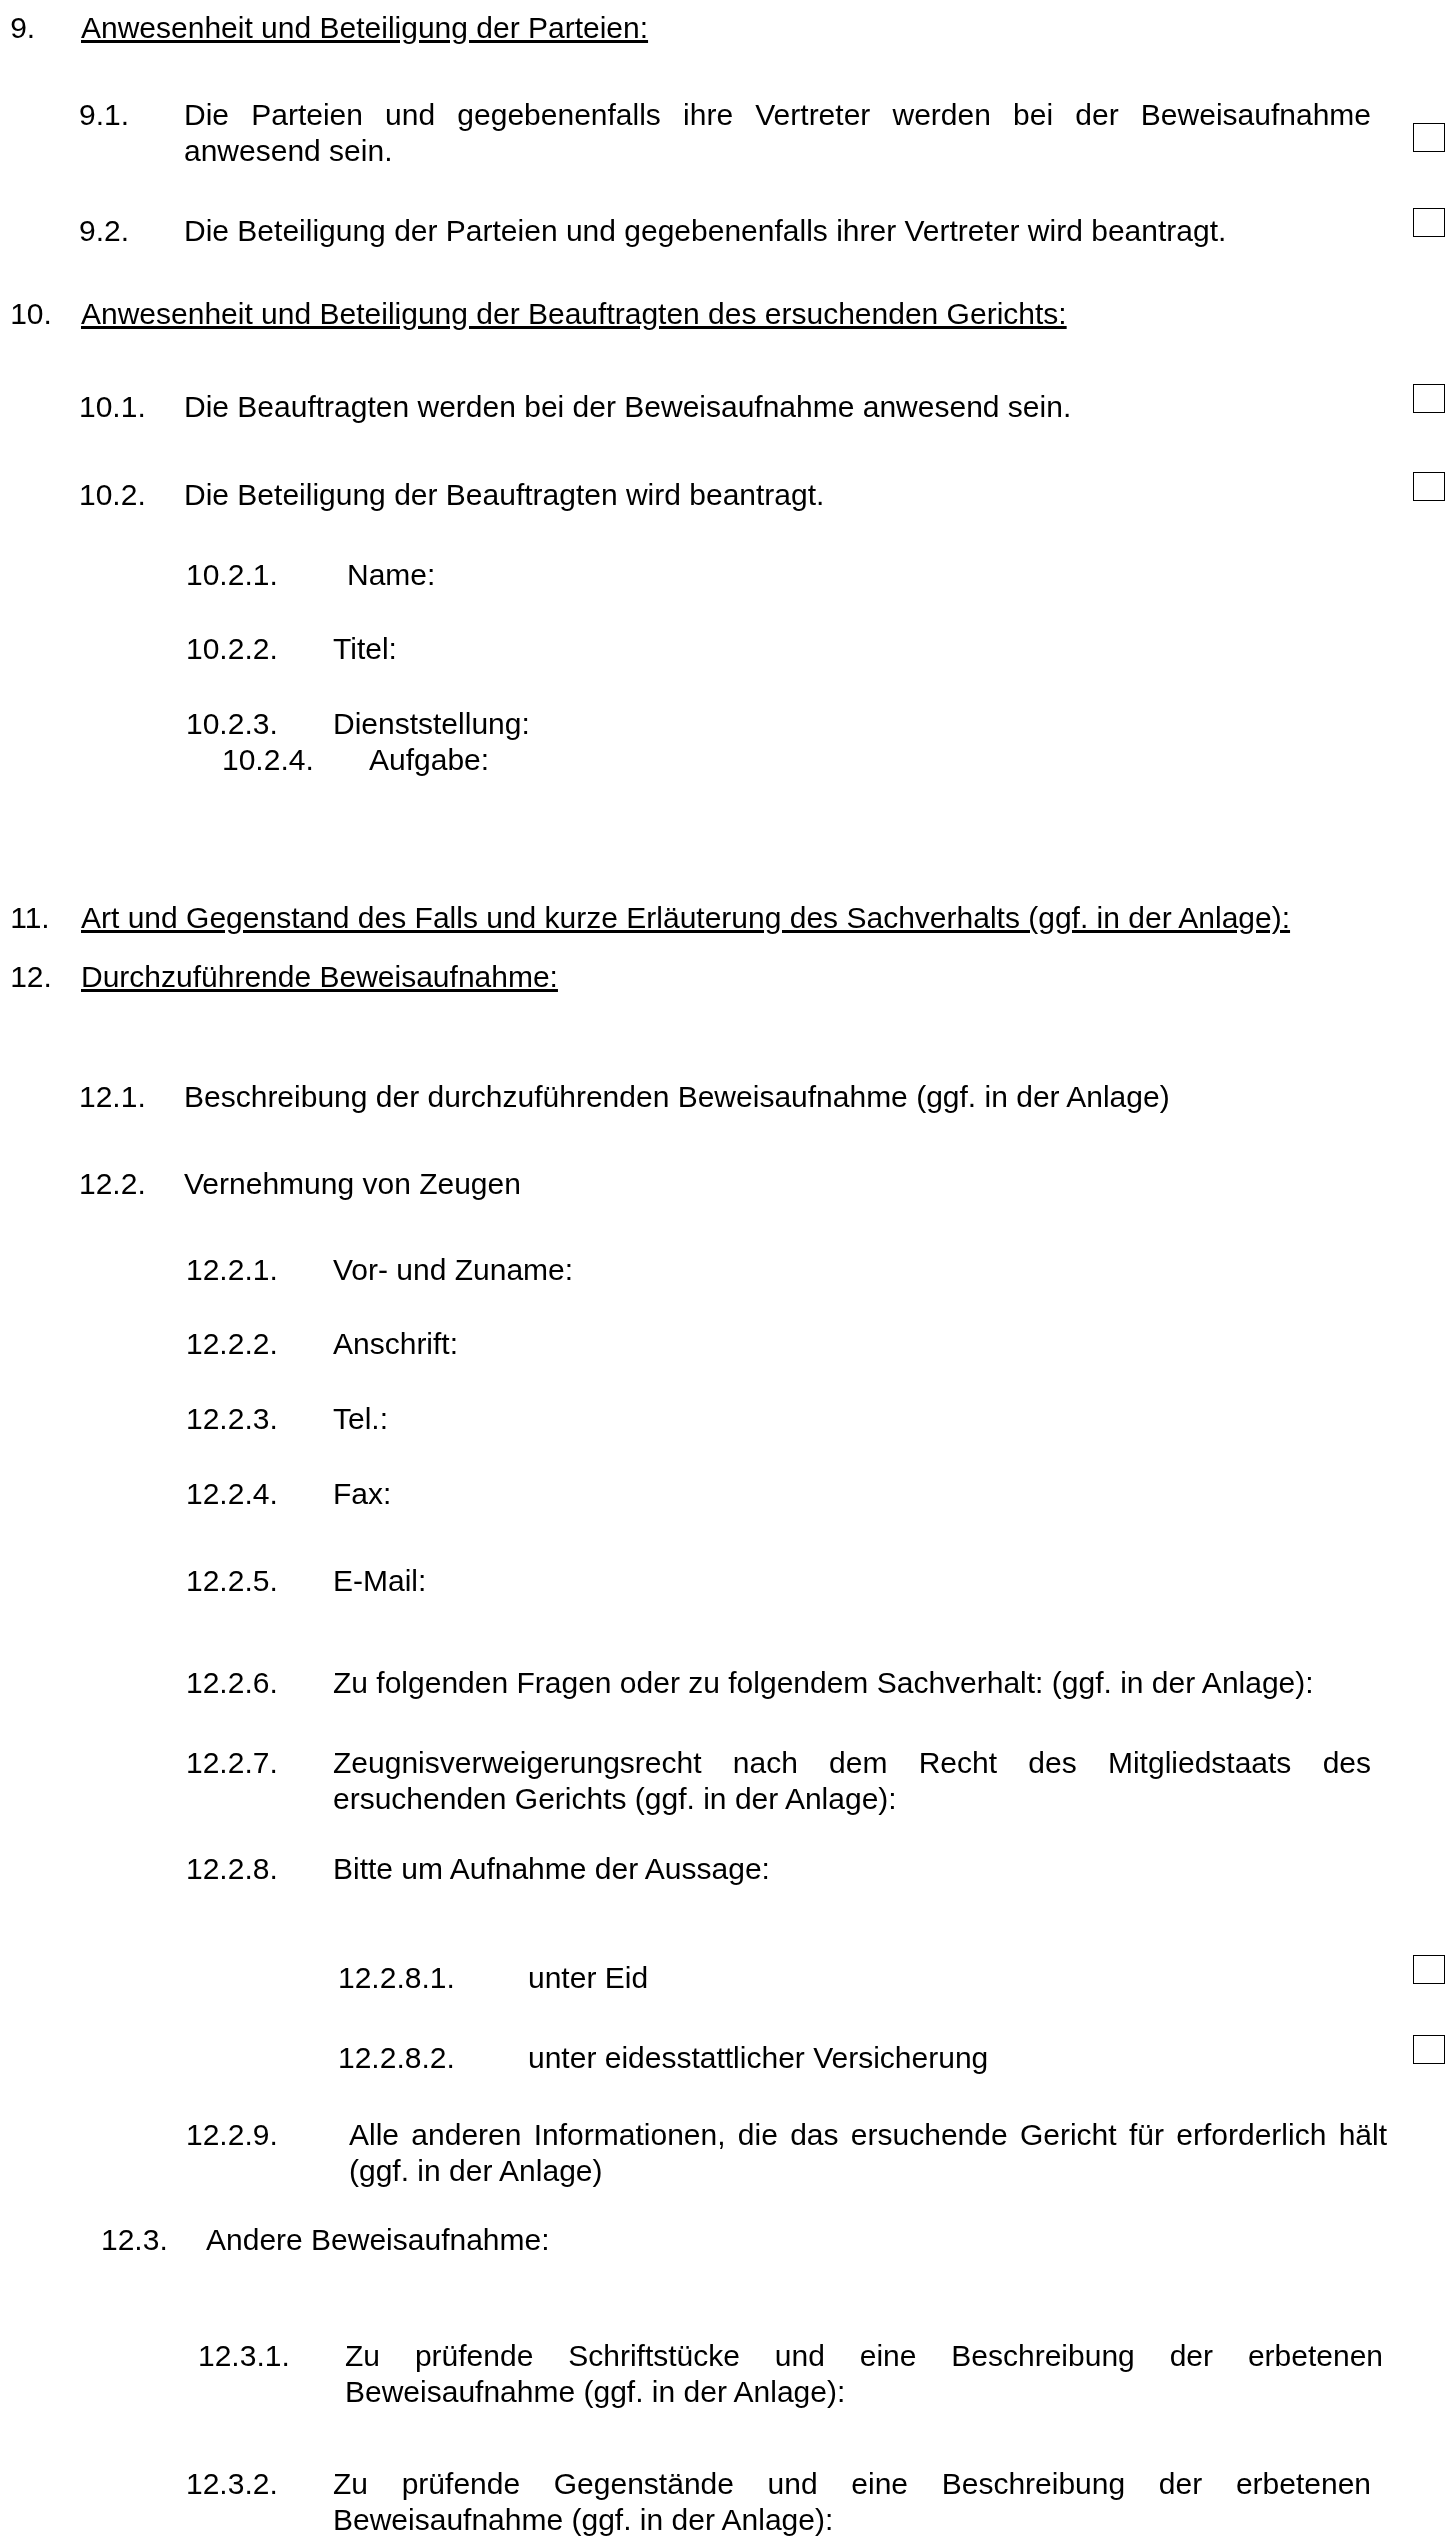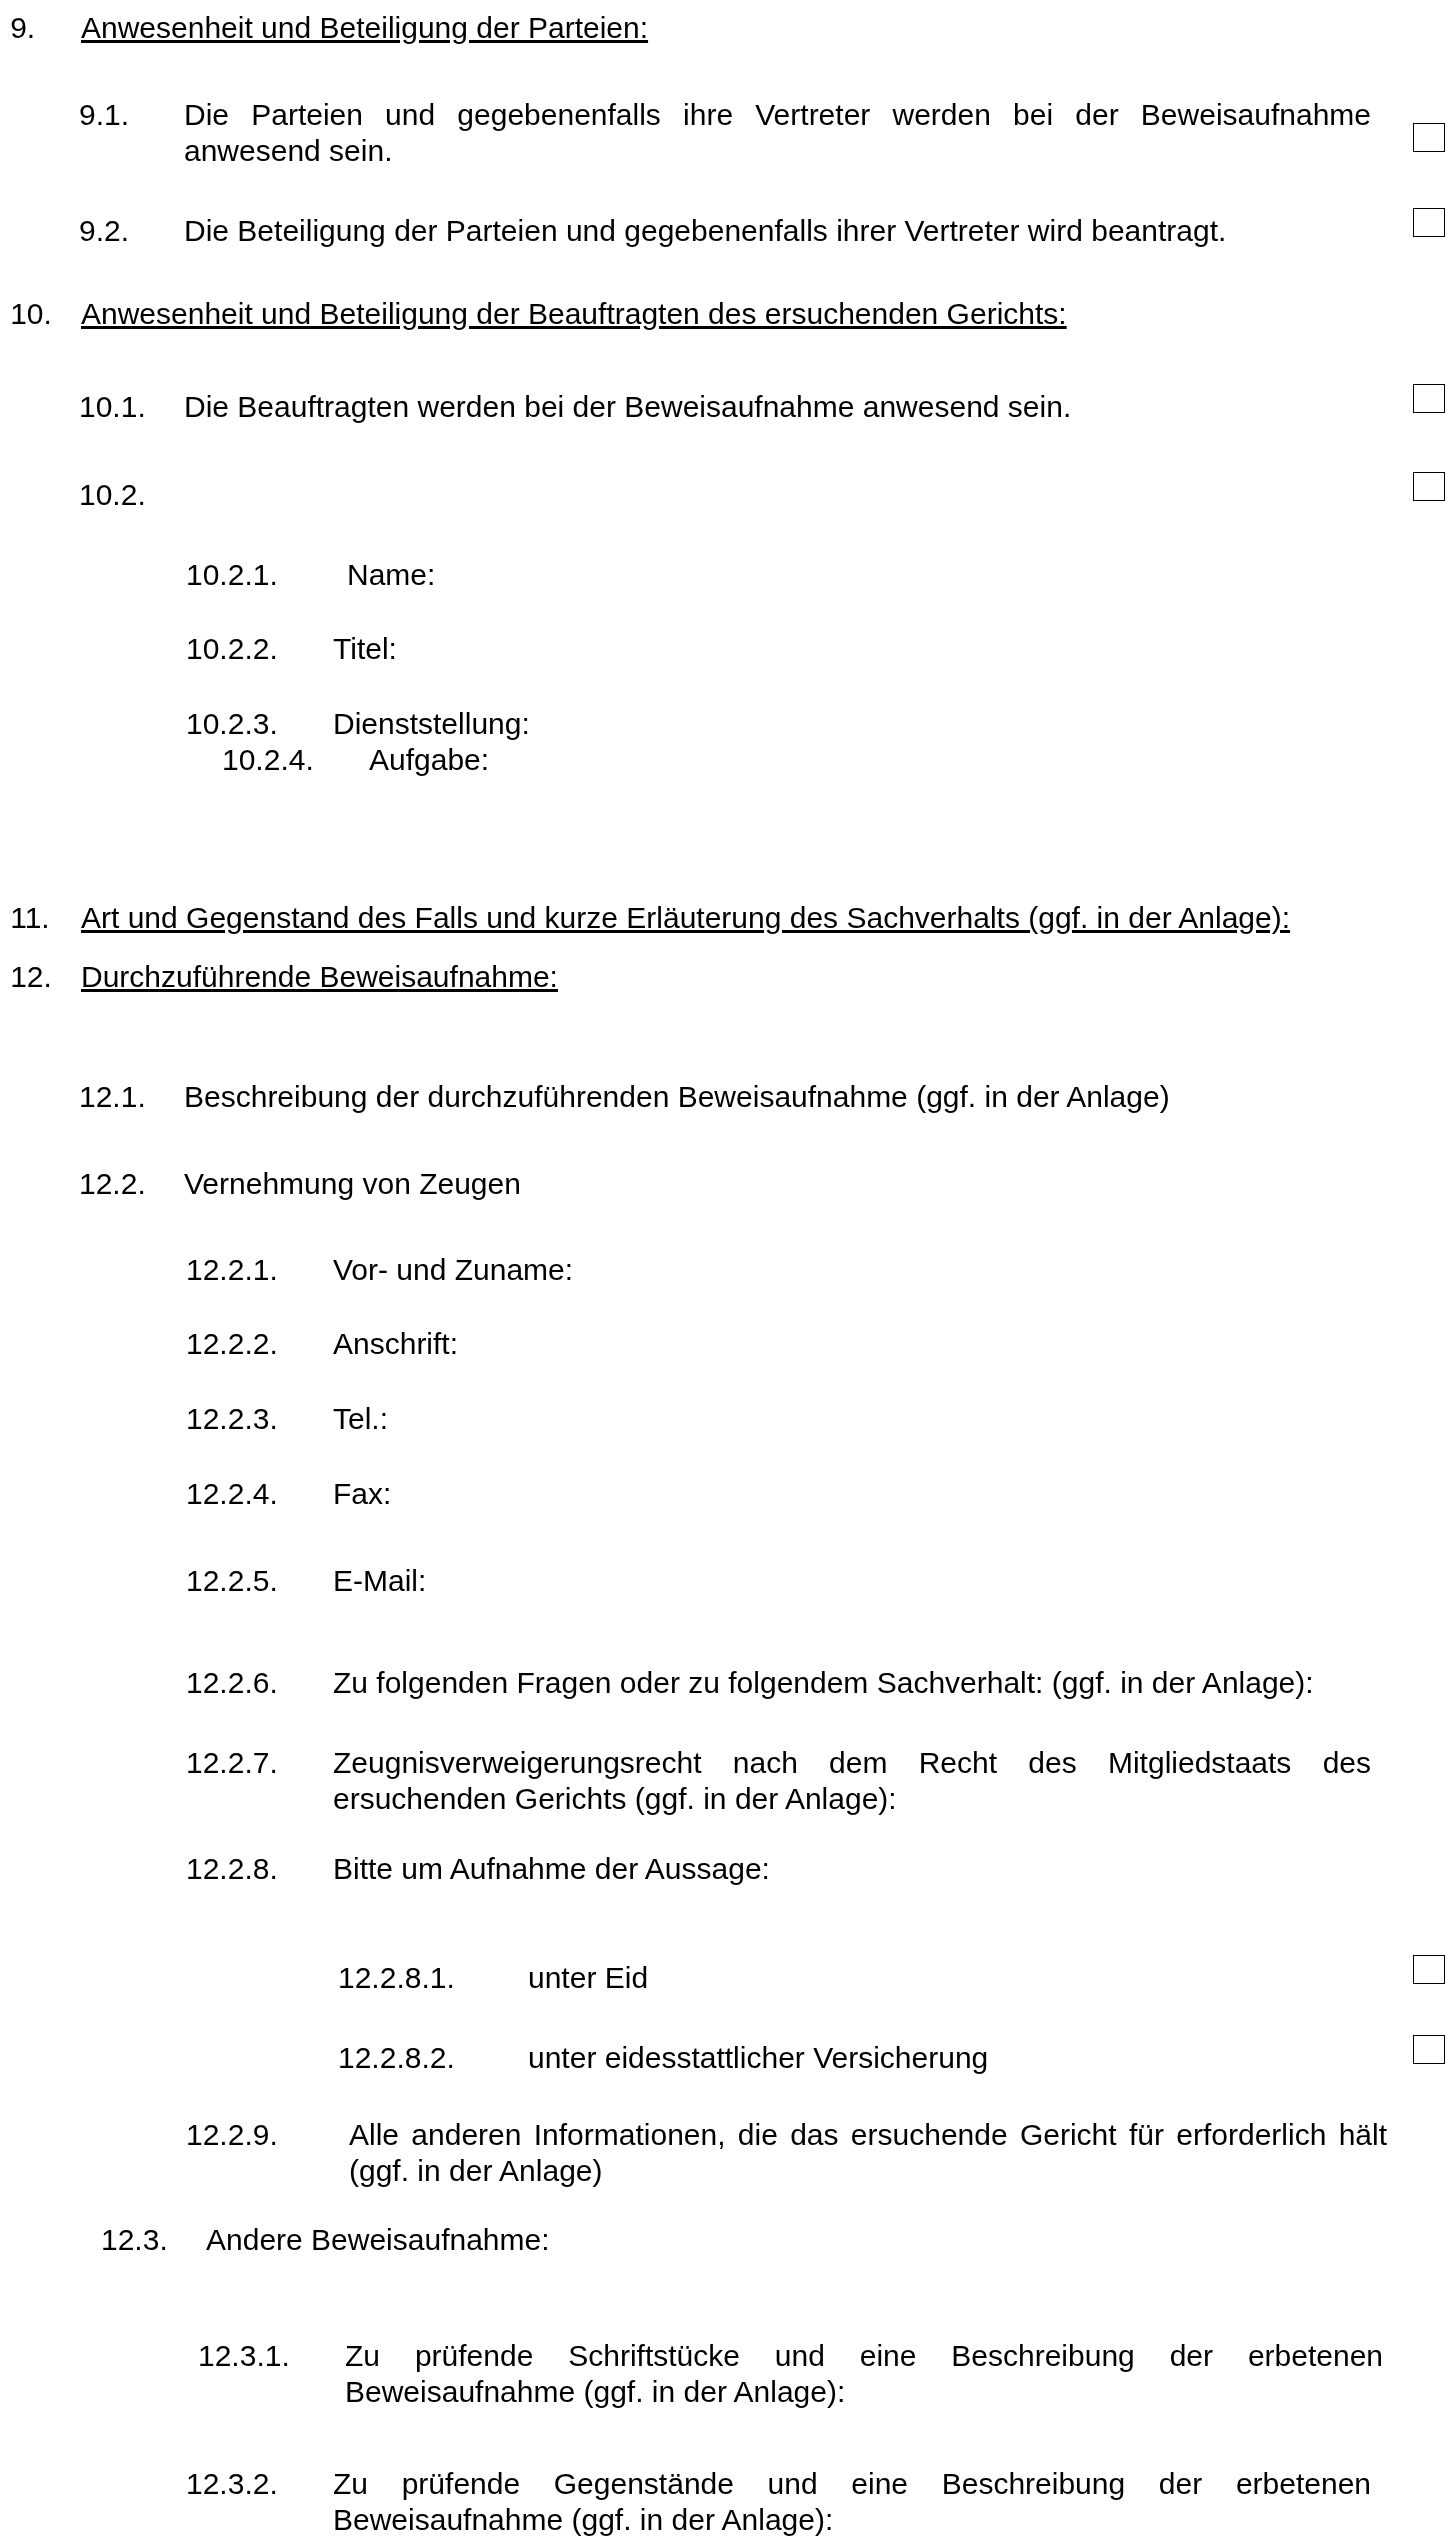--- a/index.html
+++ b/index.html
@@ -60,20 +60,21 @@
       <span class="num">10.</span>
       <span class="text">Anwesenheit und Beteiligung der Beauftragten des ersuchenden Gerichts:</span>
     </div>
     <div class="row lvl2" style="top: 389px;">
       <span class="num">10.1.</span>
       <span class="text">Die Beauftragten werden bei der Beweisaufnahme anwesend sein.</span>
       <span class="checkbox" style="top: -5.1px;"></span>
     </div>
     <div class="row lvl2" style="top: 477px;">
       <span class="num">10.2.</span>
+      <span class="text">Die Beteiligung der Beauftragten wird beantragt.</span>
       <span class="checkbox" style="top: -5.1px;"></span>
     </div>
     <div class="row lvl3" style="top: 557px; padding-left: 14px;">
       <span class="num">10.2.1.</span>
       <span class="text">Name:</span>
     </div>
     <div class="row lvl3" style="top: 631px;">
       <span class="num">10.2.2.</span>
       <span class="text">Titel:</span>
     </div>

